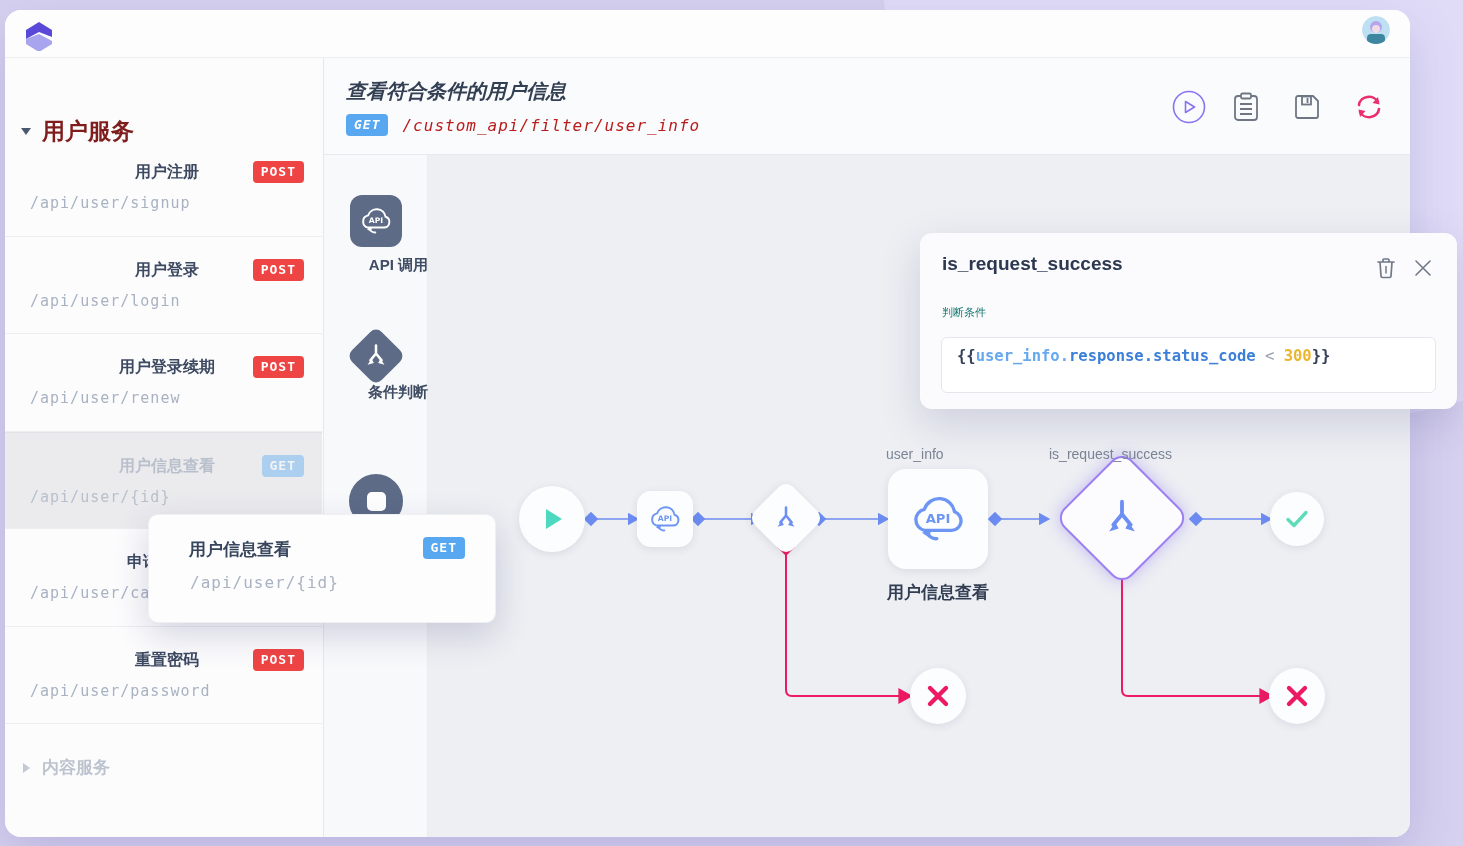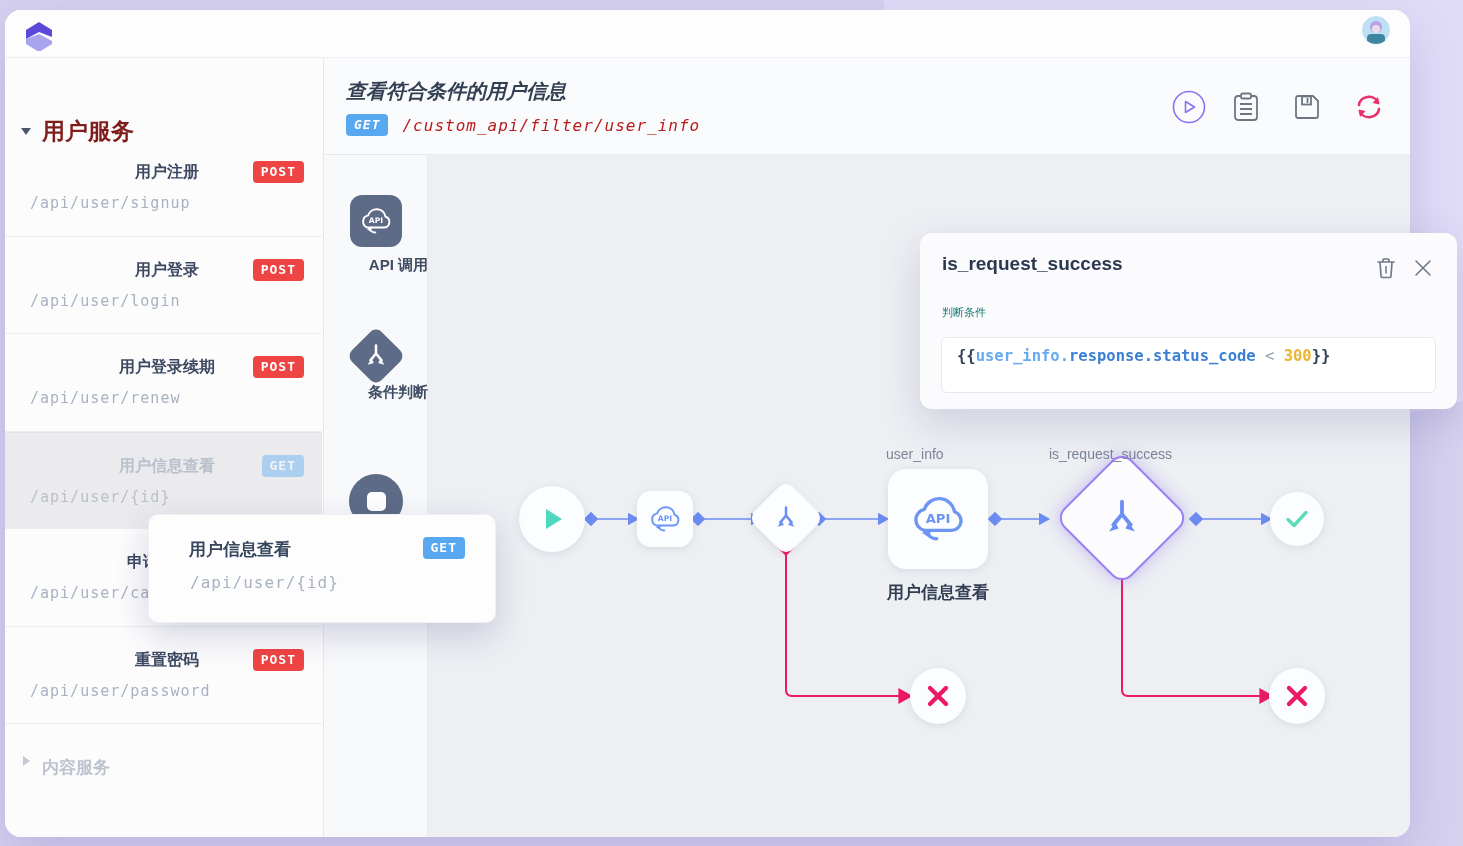--- a/index.html
+++ b/index.html
@@ -42,21 +42,21 @@
   .badge { display:inline-block; height:22px; line-height:22px; padding:0 8px; border-radius:4px;
     color:#fff; font-size:13px; font-weight:700;
     font-family:"DejaVu Sans Mono","Liberation Mono",monospace; letter-spacing:1px; }
   .side-row .badge { position:absolute; right:18px; top:22px; }
   .badge.post { background:#ef4444; }
   .badge.get  { background:#58a8f1; }
   .side-row.dragging { background:#ebebee; border-top:1px solid #e2e2e7; }
   .side-row.dragging .s-title, .side-row.dragging .s-path { color:#b9c0cc; }
   .side-row.dragging .badge { opacity:0.42; }
   .group-collapsed { position:absolute; left:18px; top:666px; padding-top:32px;
-    display:flex; align-items:flex-start; gap:12px; }
+    display:flex; align-items:center; gap:12px; }
   .tri-right { width:0; height:0; border-top:5px solid transparent; border-bottom:5px solid transparent;
     border-left:7px solid #c3c9d4; }
   .group-collapsed .g-label { font-size:17px; font-weight:700; color:#bcc3cf; }
 
   
   .ep-header { position:absolute; left:319px; top:48px; right:0; height:97px;
     background:#fafbfc; border-bottom:1px solid #e8eaee;font-style:italic; }
   .ep-title { position:absolute; left:22px; top:20px; font-size:20px; font-weight:700; color:#333f52; }
   .ep-meta { position:absolute; left:22px; top:56px; display:flex; align-items:center; gap:14px; }
   .ep-path { font-size:16px; color:#b91c1c; letter-spacing:1px; }

